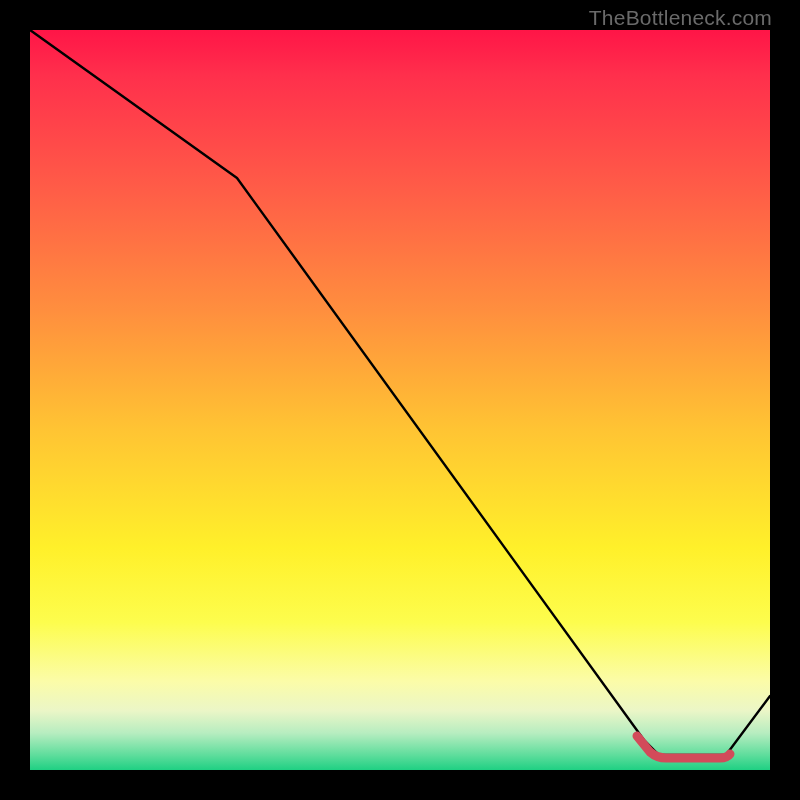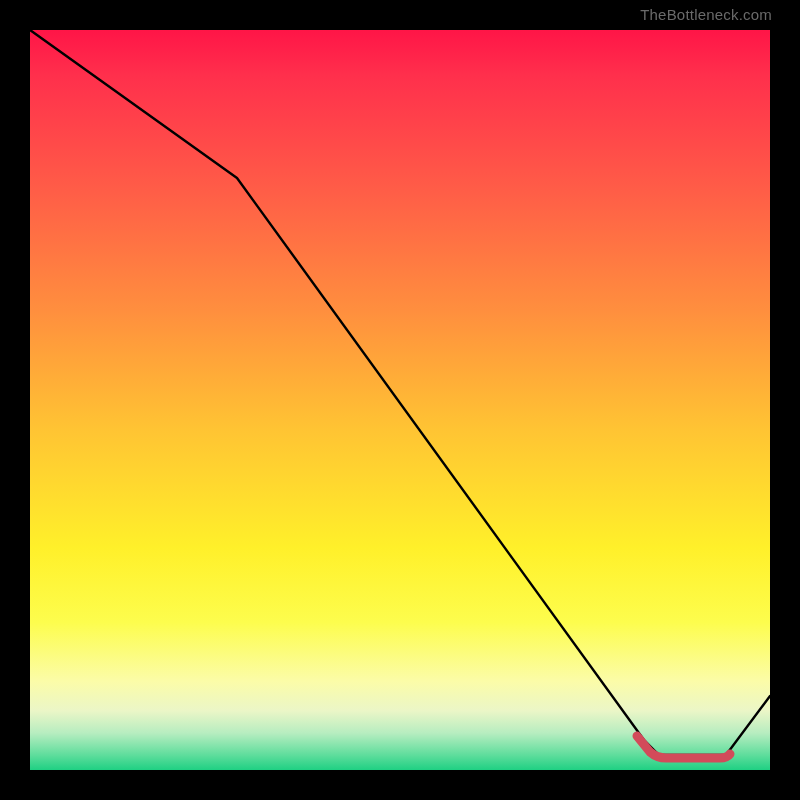--- a/index.html
+++ b/index.html
@@ -48,21 +48,21 @@
     left: 0; top: 0;
     width: 740px;
     height: 740px;
     overflow: visible;
   }
   .attribution {
     position: absolute;
     top: 6px;
     right: 28px;
     color: #6a6a6a;
-    font-size: 15px;
+    font-size: 21px;
     font-weight: 400;
     letter-spacing: 0.2px;
   }
 </style>
 </head>
 <body>
 
 <div class="stage">
 
   <div class="attribution">TheBottleneck.com</div>

